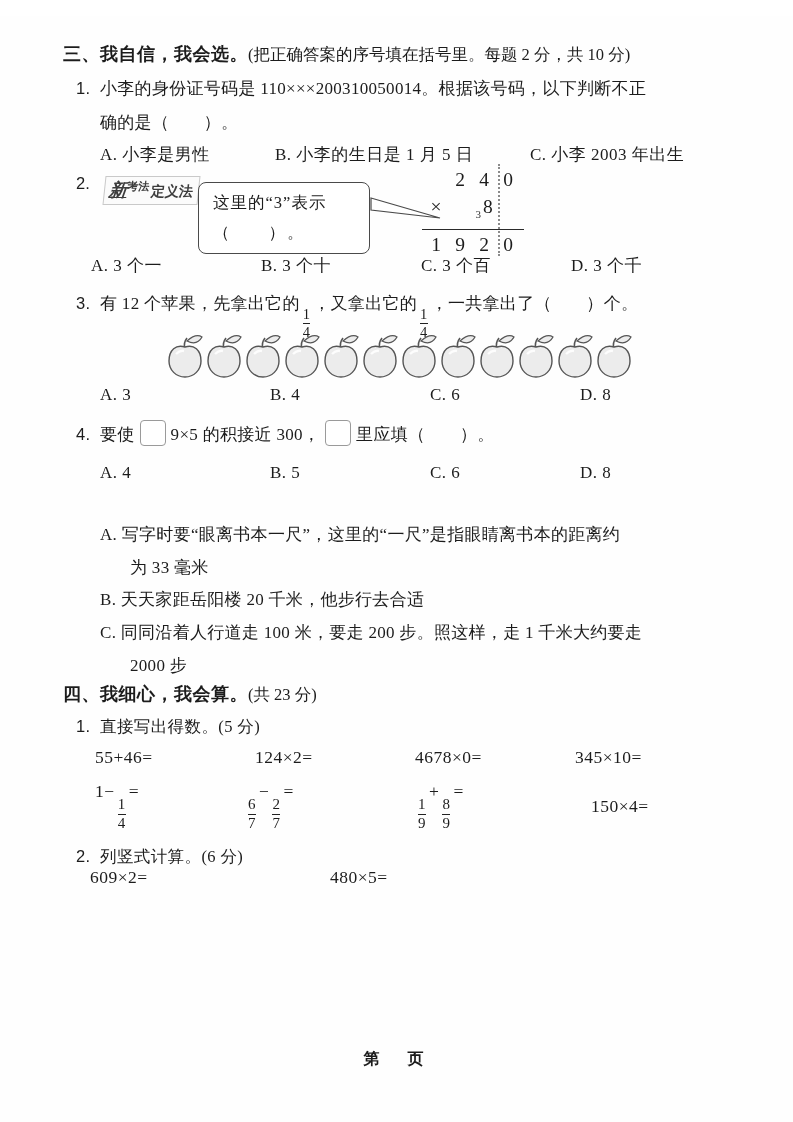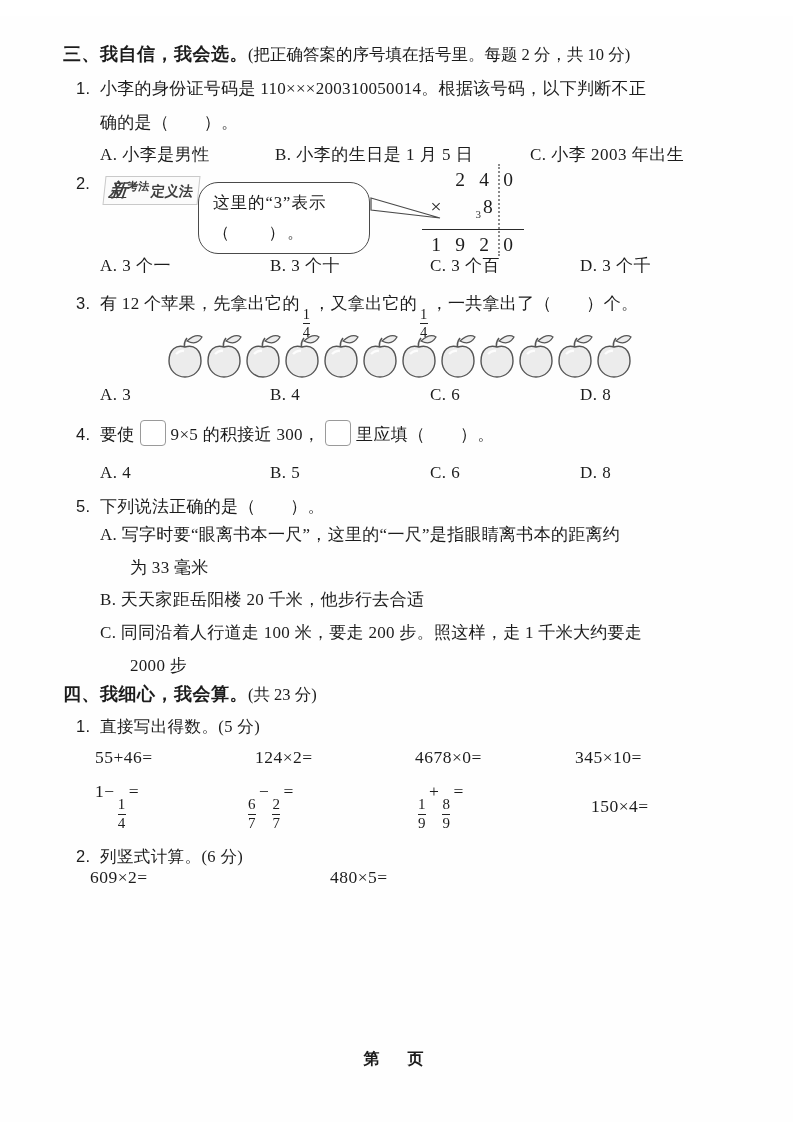--- a/index.html
+++ b/index.html
@@ -22,21 +22,21 @@
   .optrow-q1 { grid-template-columns:175px 255px 1fr; width:660px; }
   
   .badge { display:inline-block; border:1px solid #c9c9c9; padding:1px 5px 2px 4px; color:#3d3d3d;
            transform:skewX(-6deg); background:#fbfbfb; white-space:nowrap; }
   .badge .xin { font-size:18px; font-weight:700; font-style:italic; text-decoration:underline;
                 font-family:"Liberation Sans",sans-serif; }
   .badge .kaofa { font-size:11px; font-weight:700; vertical-align:6px;
                   font-family:"Liberation Sans",sans-serif; }
   .badge .method { font-size:14px; font-weight:700; font-family:"Liberation Sans",sans-serif; margin-left:2px; }
   
-  .bubble { position:absolute; border:1.4px solid #4a4a4a; border-radius:20px;
+  .bubble { position:absolute; border:1.4px solid #4a4a4a; border-radius:8px;
             padding:9px 14px 7px; background:#fff; width:172px; height:72px; }
   .bubble .b1 { font-size:16.5px; letter-spacing:1px; }
   .bubble .b2 { font-size:16.5px; margin-top:8px; letter-spacing:2px; }
   
   .mult { position:absolute; font-size:19.5px; }
   .mult-grid { display:grid; grid-template-columns:repeat(4,24px); row-gap:3px; text-align:center;
                position:relative; line-height:24px; }
   .mult .hline { grid-column:1 / 5; border-top:1.6px solid #2a2a2a; height:0; margin:0 -4px 0 -2px; }
   .mult .dotline { position:absolute; left:74px; top:-4px; height:92px; border-left:2px dotted #8a8a8a; }
   .mult .carry { font-size:11px; vertical-align:-5px; margin-right:2px; color:#333; }
@@ -105,21 +105,21 @@
         <span></span>
         <div class="hline"></div>
         <span>1</span>
         <span>9</span>
         <span>2</span>
         <span>0</span>
         <div class="dotline"></div>
       </div>
     </div>
   </div>
-  <div class="abs optrow optrow-4" style="left:100px; top:238px;">
+  <div class="abs optrow optrow-4" style="left:91px; top:238px;">
     <span>A. 3 个一</span>
     <span>B. 3 个十</span>
     <span>C. 3 个百</span>
     <span>D. 3 个千</span>
   </div>
 
   <div class="abs qline" style="left:76px; top:276px;">
     <span class="qnum">3.</span><span>有 12 个苹果，先拿出它的</span><span class="frac">
         <span class="fn">1</span>
         <span class="fd">4</span>
@@ -212,23 +212,20 @@
   <div class="abs qline" style="left:76px; top:404px;">
     <span class="qnum">4.</span><span>要使</span><span class="fillbox"></span><span>9×5 的积接近 300，</span><span class="fillbox"></span><span>里应填（　　）。</span>
   </div>
   <div class="abs optrow optrow-4" style="left:100px; top:447px;">
     <span>A. 4</span>
     <span>B. 5</span>
     <span>C. 6</span>
     <span>D. 8</span>
   </div>
 
-  <div class="abs qline" style="left:76px; top:479px;">
-    <span class="qnum">5.</span><span>下列说法正确的是（　　）。</span>
-  </div>
   <div class="abs qline" style="left:100px; top:507px;">A. 写字时要“眼离书本一尺”，这里的“一尺”是指眼睛离书本的距离约</div>
   <div class="abs qline" style="left:130px; top:540px;text-align:center;">为 33 毫米</div>
   <div class="abs qline" style="left:100px; top:572px;">B. 天天家距岳阳楼 20 千米，他步行去合适</div>
   <div class="abs qline" style="left:100px; top:605px;">C. 同同沿着人行道走 100 米，要走 200 步。照这样，走 1 千米大约要走</div>
   <div class="abs qline" style="left:130px; top:638px;">2000 步</div>
 
   <div class="abs" style="left:63px; top:666px;">
     <span class="hei sec-head">四、我细心，我会算。</span><span class="sec-note">(共 23 分)</span>
   </div>
 

